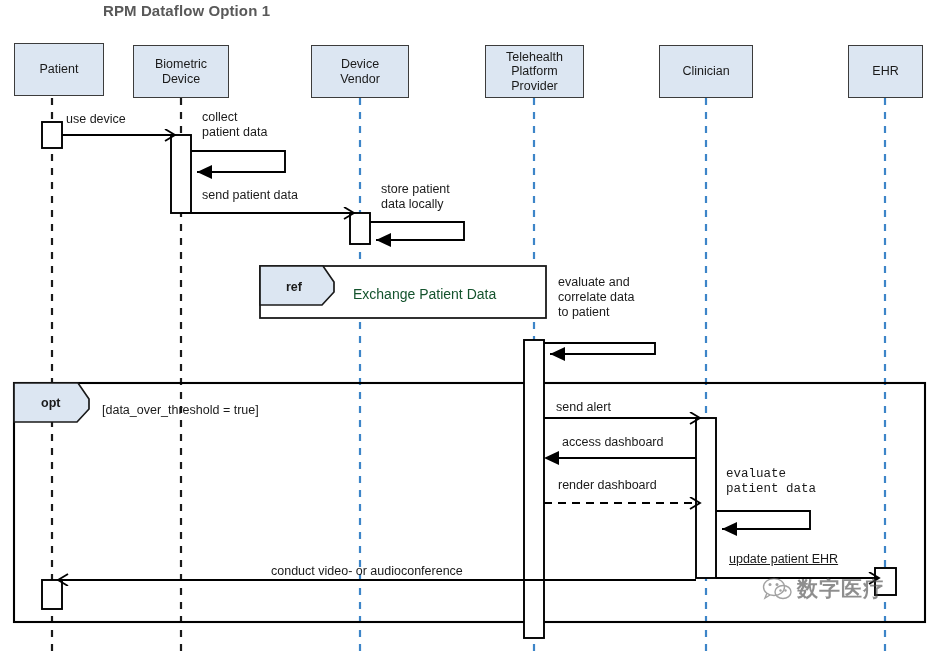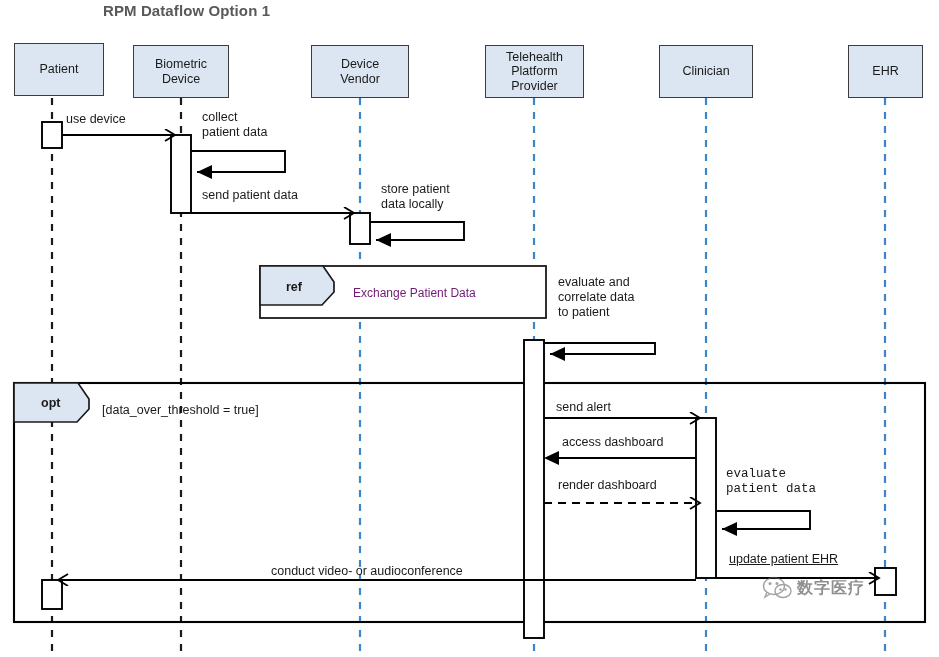--- a/index.html
+++ b/index.html
@@ -60,37 +60,37 @@
     color: #1a1a1a;
   }
   .frag-guard {
     position: absolute;
     font-size: 12.5px;
     color: #1a1a1a;
     white-space: nowrap;
   }
   .ref-title {
     position: absolute;
-    font-size: 12px;
-    color: #701a75;
+    font-size: 14px;
+    color: #14532d;
     white-space: nowrap;
   }
   .watermark {
     position: absolute;
     left: 762px;
     top: 575px;
     display: flex;
     align-items: center;
     gap: 5px;
     opacity: 0.62;
     pointer-events: none;
   }
   .watermark .wm-text {
     font-family: "DejaVu Sans", sans-serif;
-    font-size: 16px;
+    font-size: 21px;
     color: #4a4a4a;
     letter-spacing: 1px;
     font-weight: bold;
   }
 </style>
 </head>
 <body>
 
 <div id="canvas">
 

